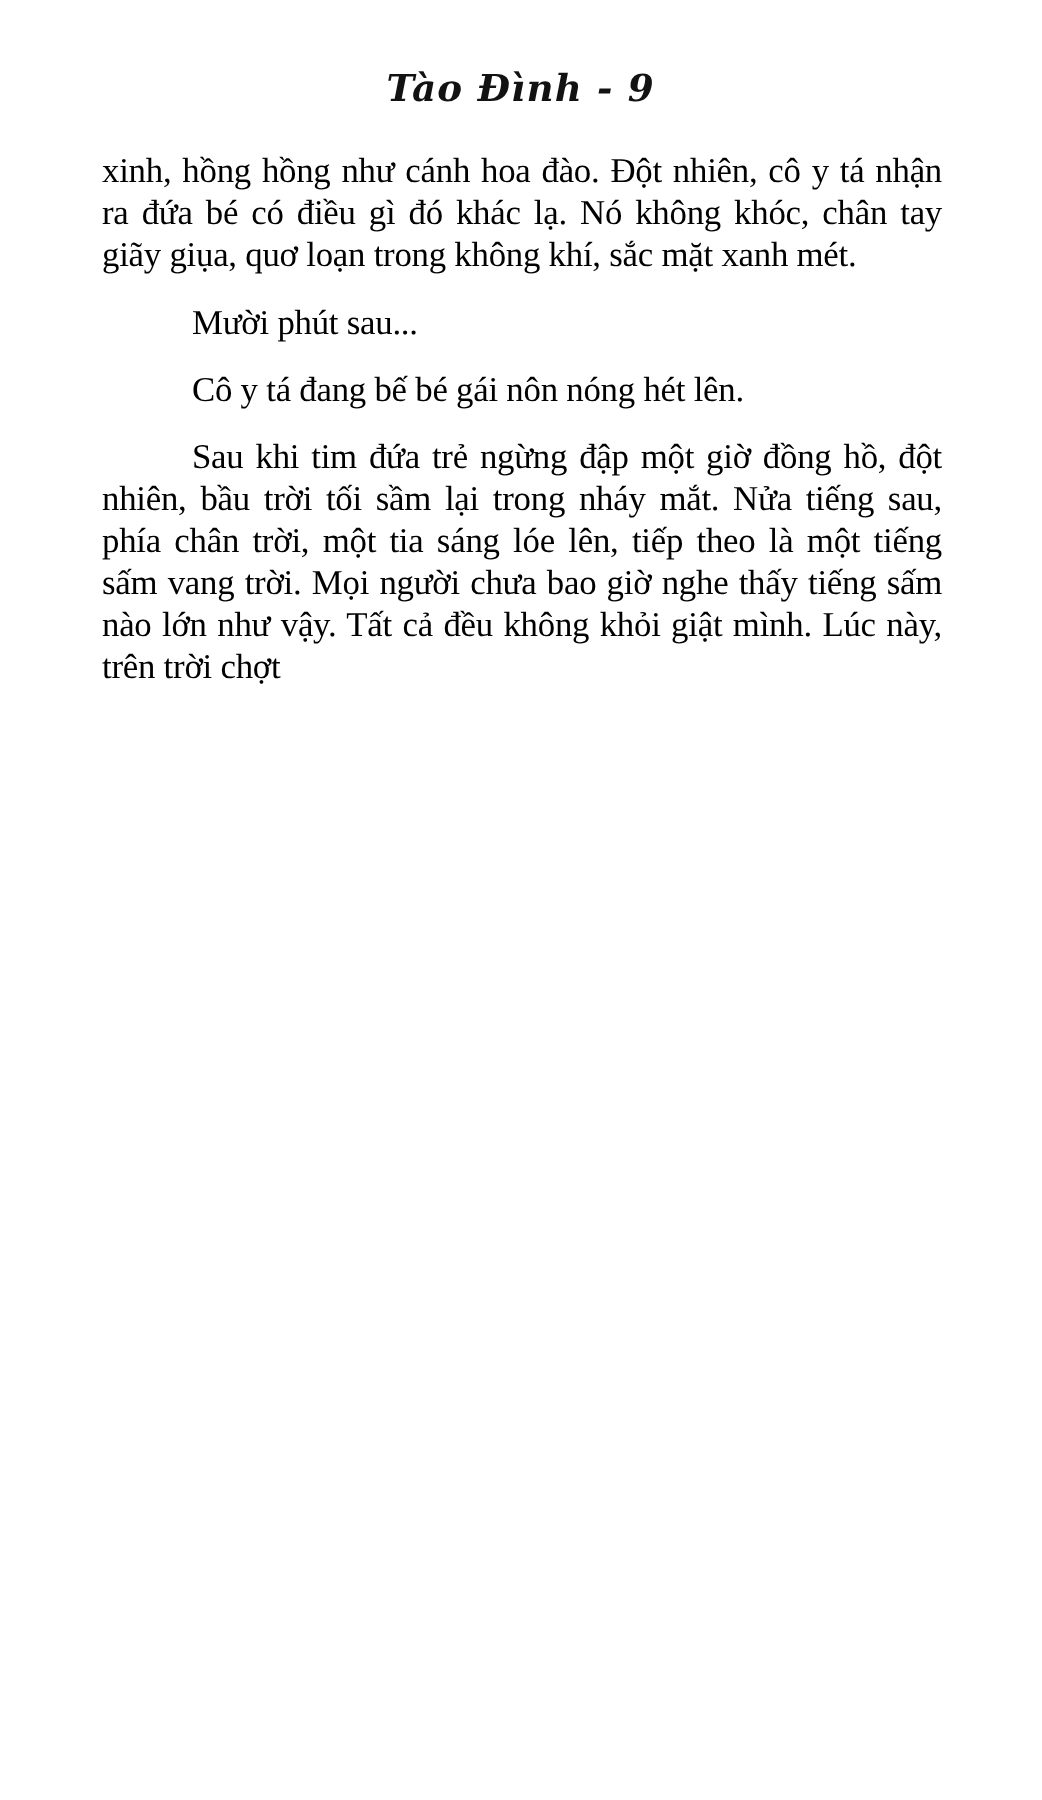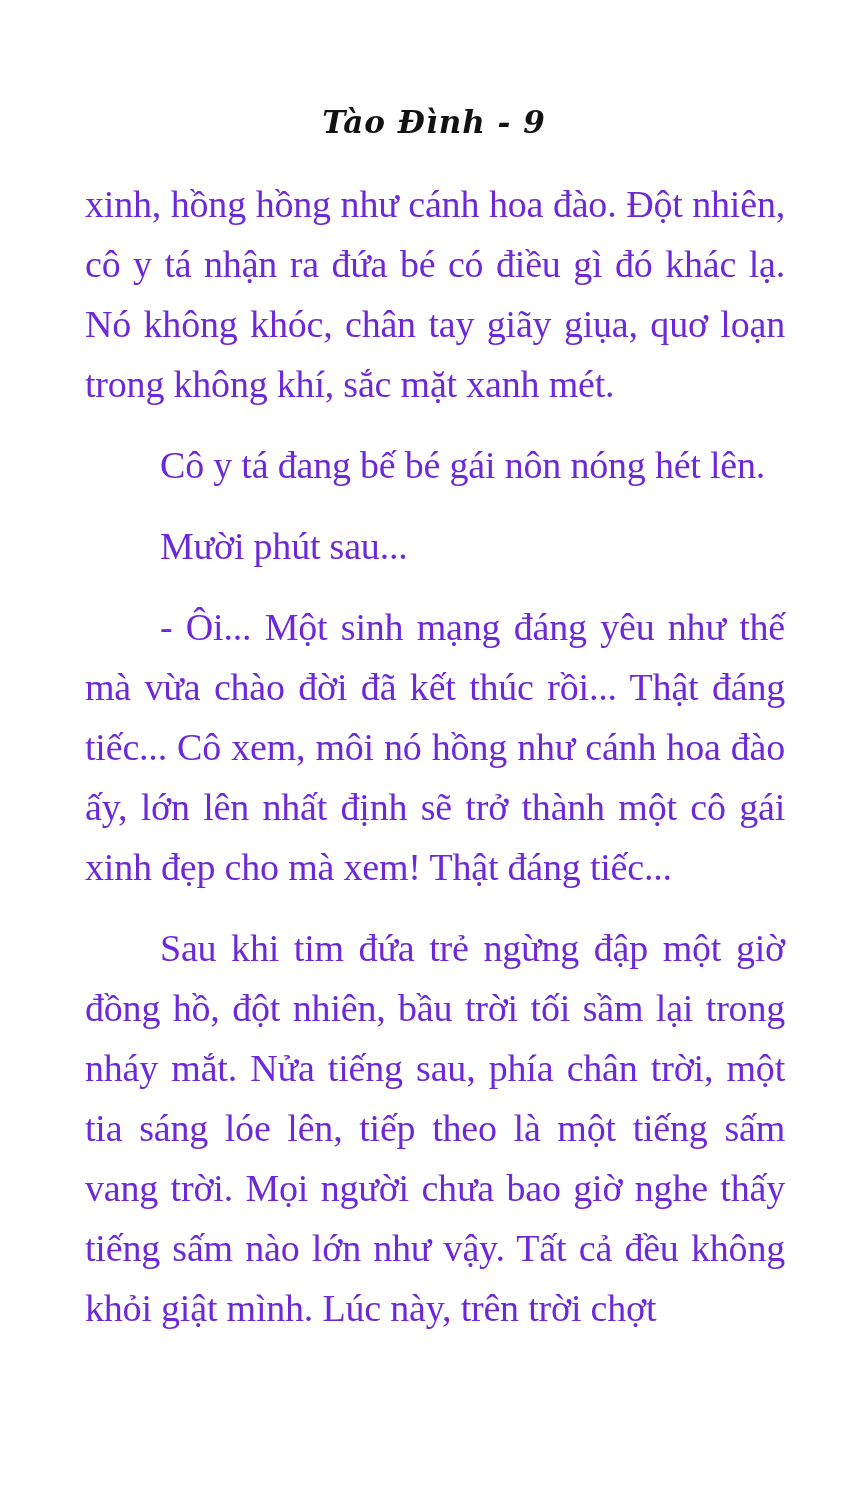--- a/index.html
+++ b/index.html
@@ -12,21 +12,20 @@
     background: #ffffff;
     position: relative;
     overflow: hidden;
     font-family: "Liberation Serif", "DejaVu Serif", serif;
     color: #141414;
   }
   .page {
     position: absolute;
     inset: 0;
     background: #ffffff;
-    margin-top: 48px;
   }
   .running-header {
     position: absolute;
     top: 56px;
     left: 0;
     width: 868px;
     text-align: center;
     font-family: "DejaVu Serif", "Liberation Serif", serif;
     font-size: 31px;
     font-weight: 700;
@@ -35,35 +34,34 @@
     color: #121212;
   }
   .page-body {
     position: absolute;
     top: 126px;
     left: 85px;
     width: 700px;
   }
   .para {
     margin: 0 0 21px 0;
-    font-size: 38px;
-    line-height: 60px;
+    font-size: 29px;
+    line-height: 35px;
     text-align: justify;
     letter-spacing: -0.2px;
-    color: #6d28d9;
+    color: #000000;
   }
   .para.indent {
     text-indent: 75px;
   }
 </style>
 </head>
 <body>
 
 <div class="page">
   <div class="running-header">Tào Đình - 9</div>
   <div class="page-body">
       <p class="para">xinh, hồng hồng như cánh hoa đào. Đột nhiên, cô y tá nhận ra đứa bé có điều gì đó khác lạ. Nó không khóc, chân tay giãy giụa, quơ loạn trong không khí, sắc mặt xanh mét.</p>
+      <p class="para indent">Mười phút sau...</p>
       <p class="para indent">Cô y tá đang bế bé gái nôn nóng hét lên.</p>
-      <p class="para indent">Mười phút sau...</p>
-      <p class="para indent">- Ôi... Một sinh mạng đáng yêu như thế mà vừa chào đời đã kết thúc rồi... Thật đáng tiếc... Cô xem, môi nó hồng như cánh hoa đào ấy, lớn lên nhất định sẽ trở thành một cô gái xinh đẹp cho mà xem! Thật đáng tiếc...</p>
       <p class="para indent">Sau khi tim đứa trẻ ngừng đập một giờ đồng hồ, đột nhiên, bầu trời tối sầm lại trong nháy mắt. Nửa tiếng sau, phía chân trời, một tia sáng lóe lên, tiếp theo là một tiếng sấm vang trời. Mọi người chưa bao giờ nghe thấy tiếng sấm nào lớn như vậy. Tất cả đều không khỏi giật mình. Lúc này, trên trời chợt</p>
     </div>
 </div>
 
 </body></html>

